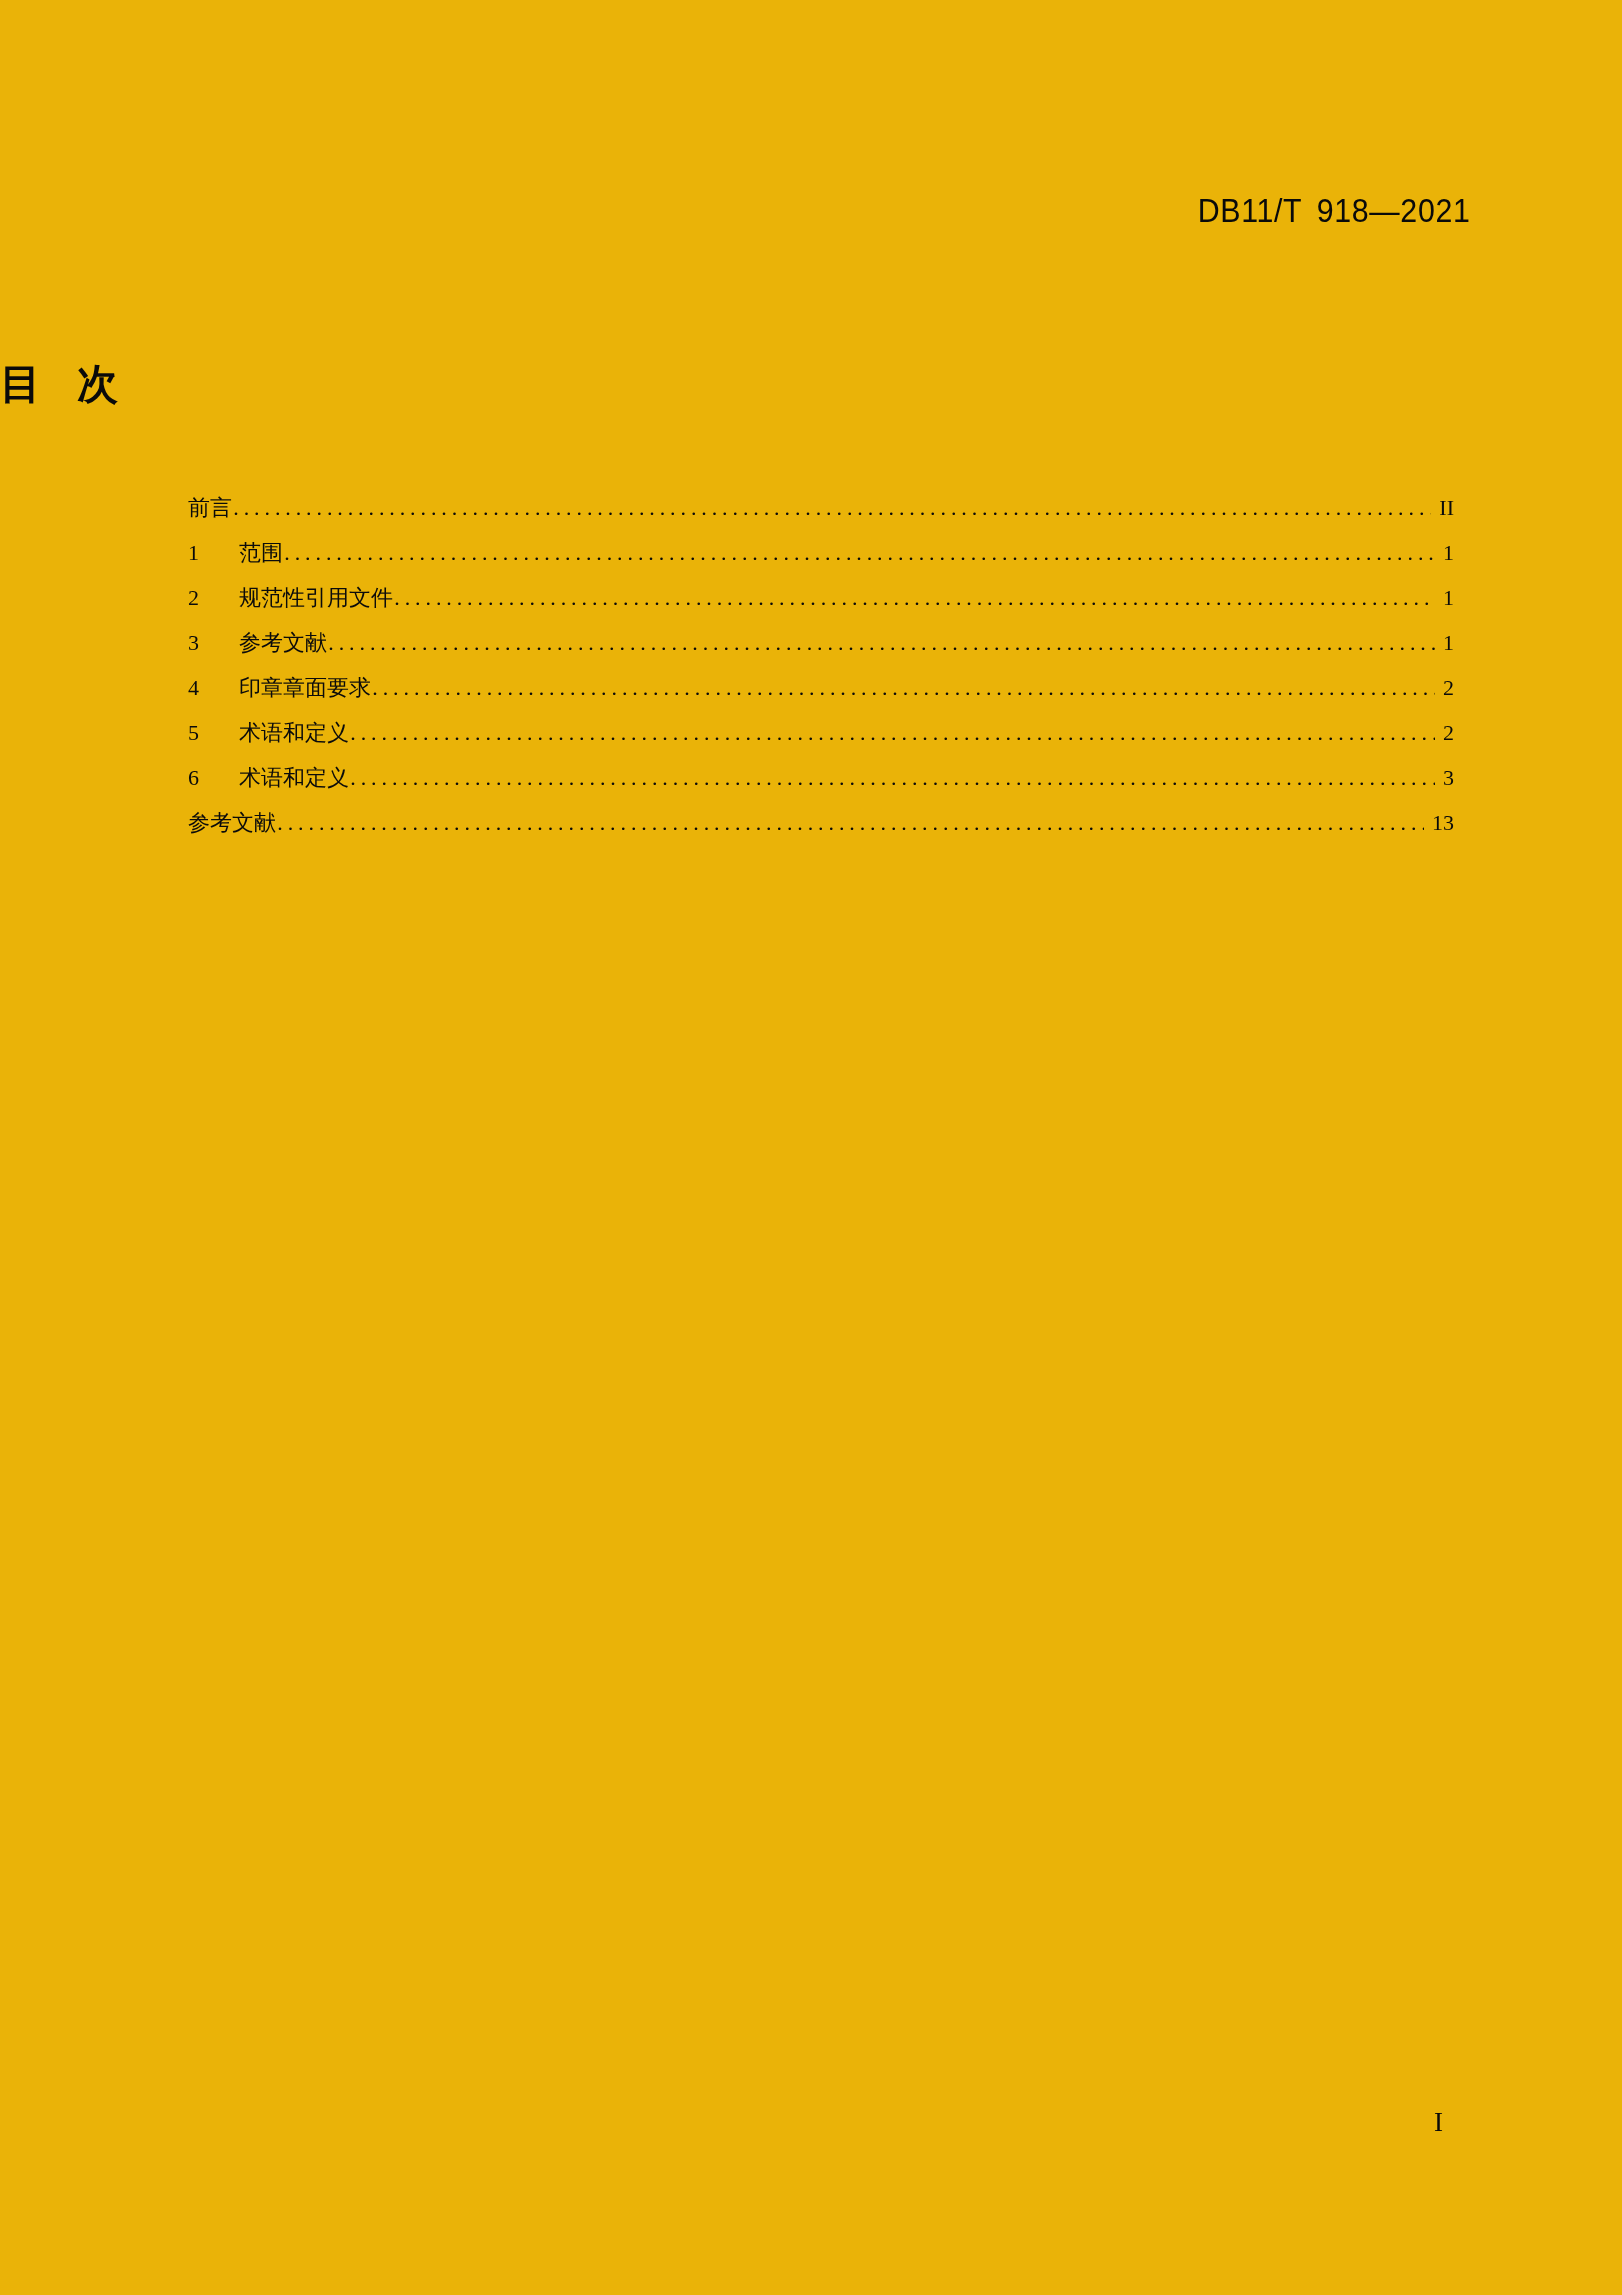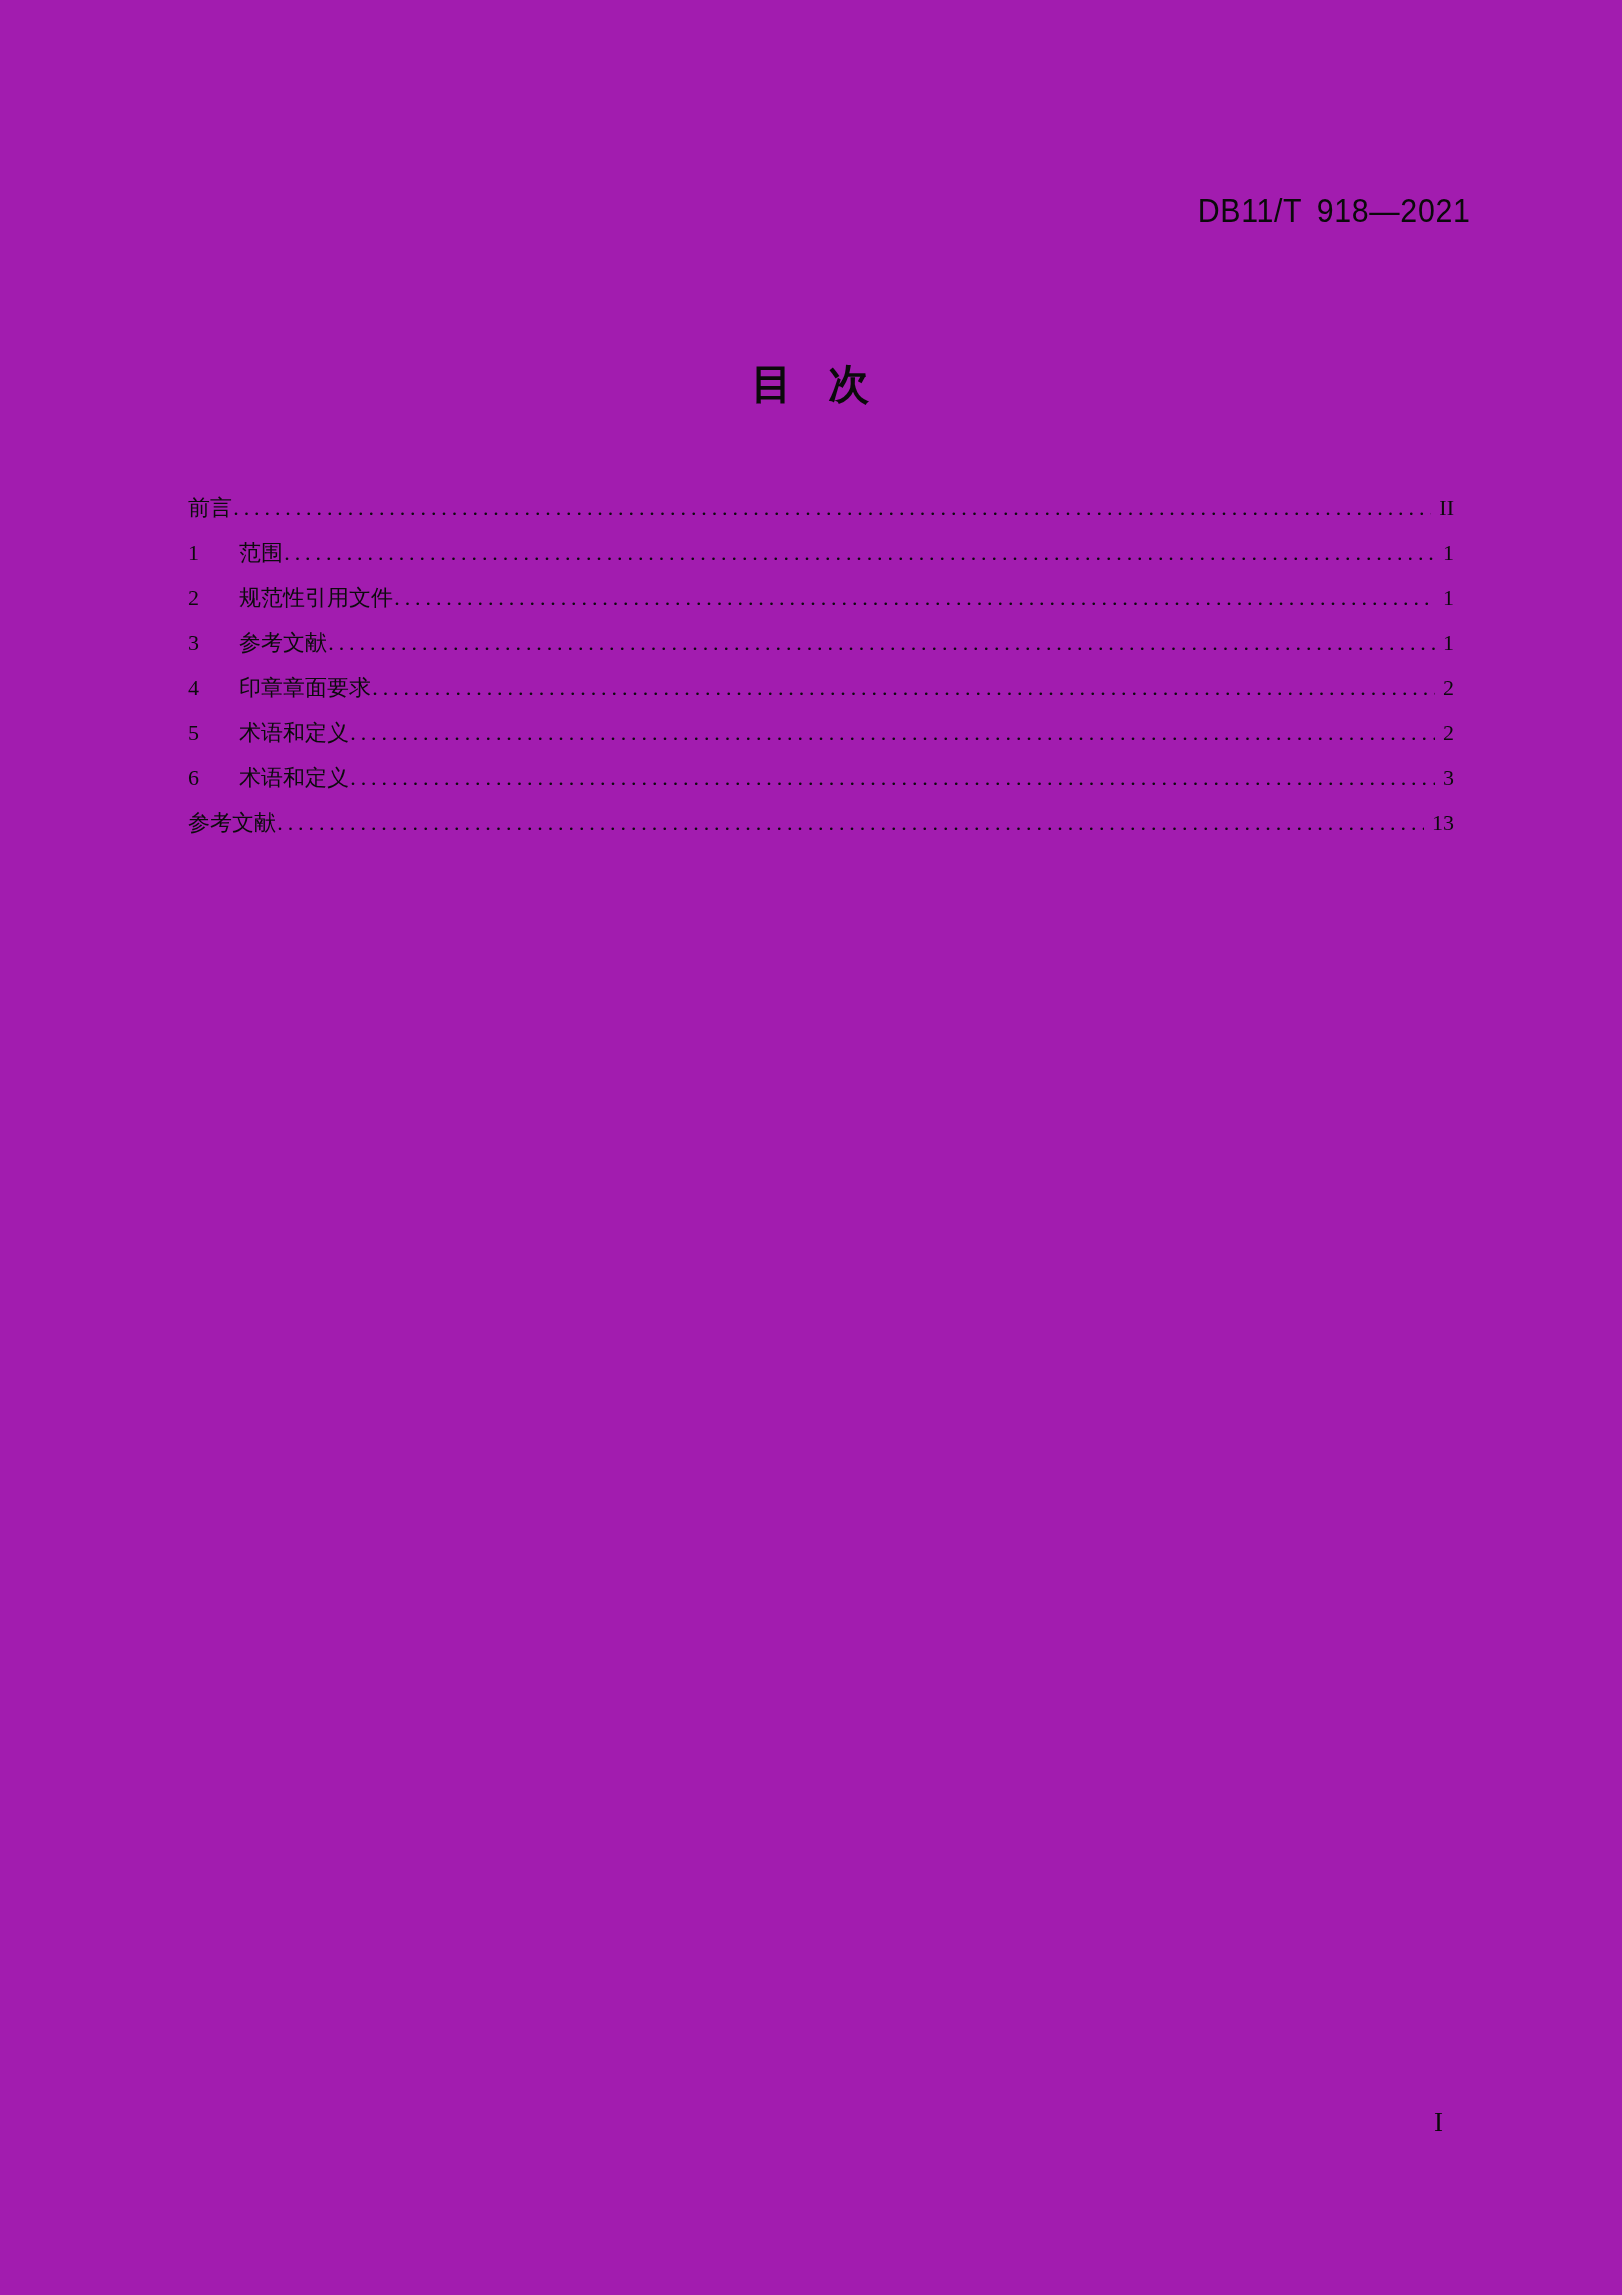--- a/index.html
+++ b/index.html
@@ -9,21 +9,21 @@
     height: 2295px;
     position: relative;
     font-family: "Liberation Serif", "DejaVu Serif", serif;
     color: #0b0b0b;
   }
   .page {
     position: absolute;
     inset: 0;
     width: 1622px;
     height: 2295px;
-    background: #a21caf;
+    background: #eab308;
     overflow: hidden;
   }
   
   .doc-code {
     position: absolute;
     top: 192px;
     right: 152px;
     font-family: "Liberation Sans", "DejaVu Sans", sans-serif;
     font-size: 33px;
     font-weight: 500;
@@ -33,21 +33,21 @@
     transform: scaleX(0.92);
     transform-origin: 100% 50%;
     color: #0a0a0a;
   }
   
   .doc-title {
     position: absolute;
     top: 357px;
     left: 0;
     right: 0;
-    text-align: center;
+    text-align: left;
     font-family: "Liberation Sans", "DejaVu Sans", sans-serif;
     font-size: 41px;
     font-weight: 700;
     letter-spacing: 1.3px;
     word-spacing: 22px;
     color: #0a0a0a;
   }
   
   .toc {
     position: absolute;

